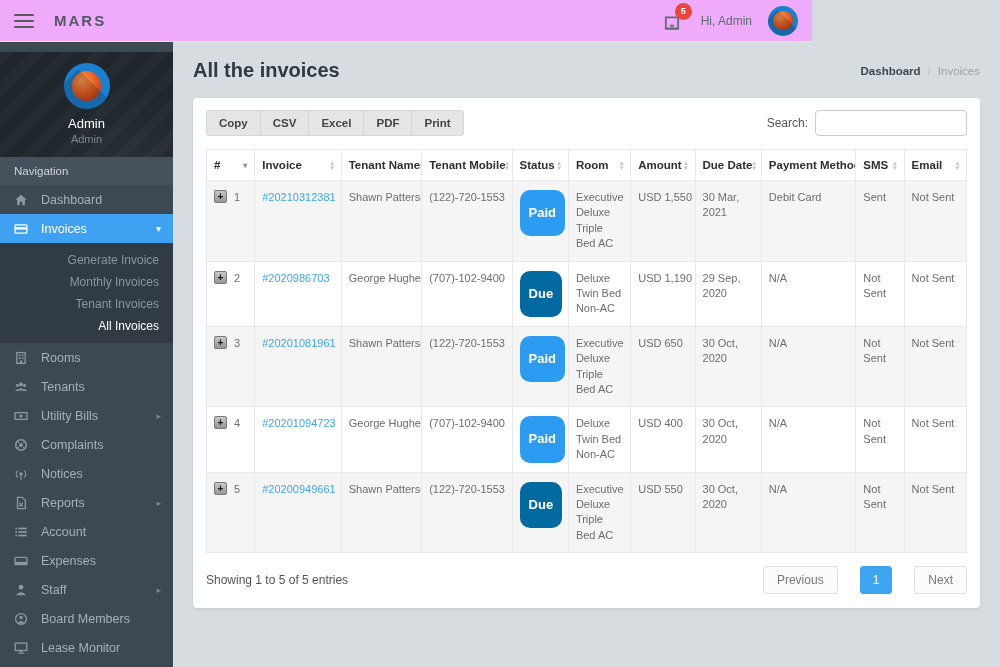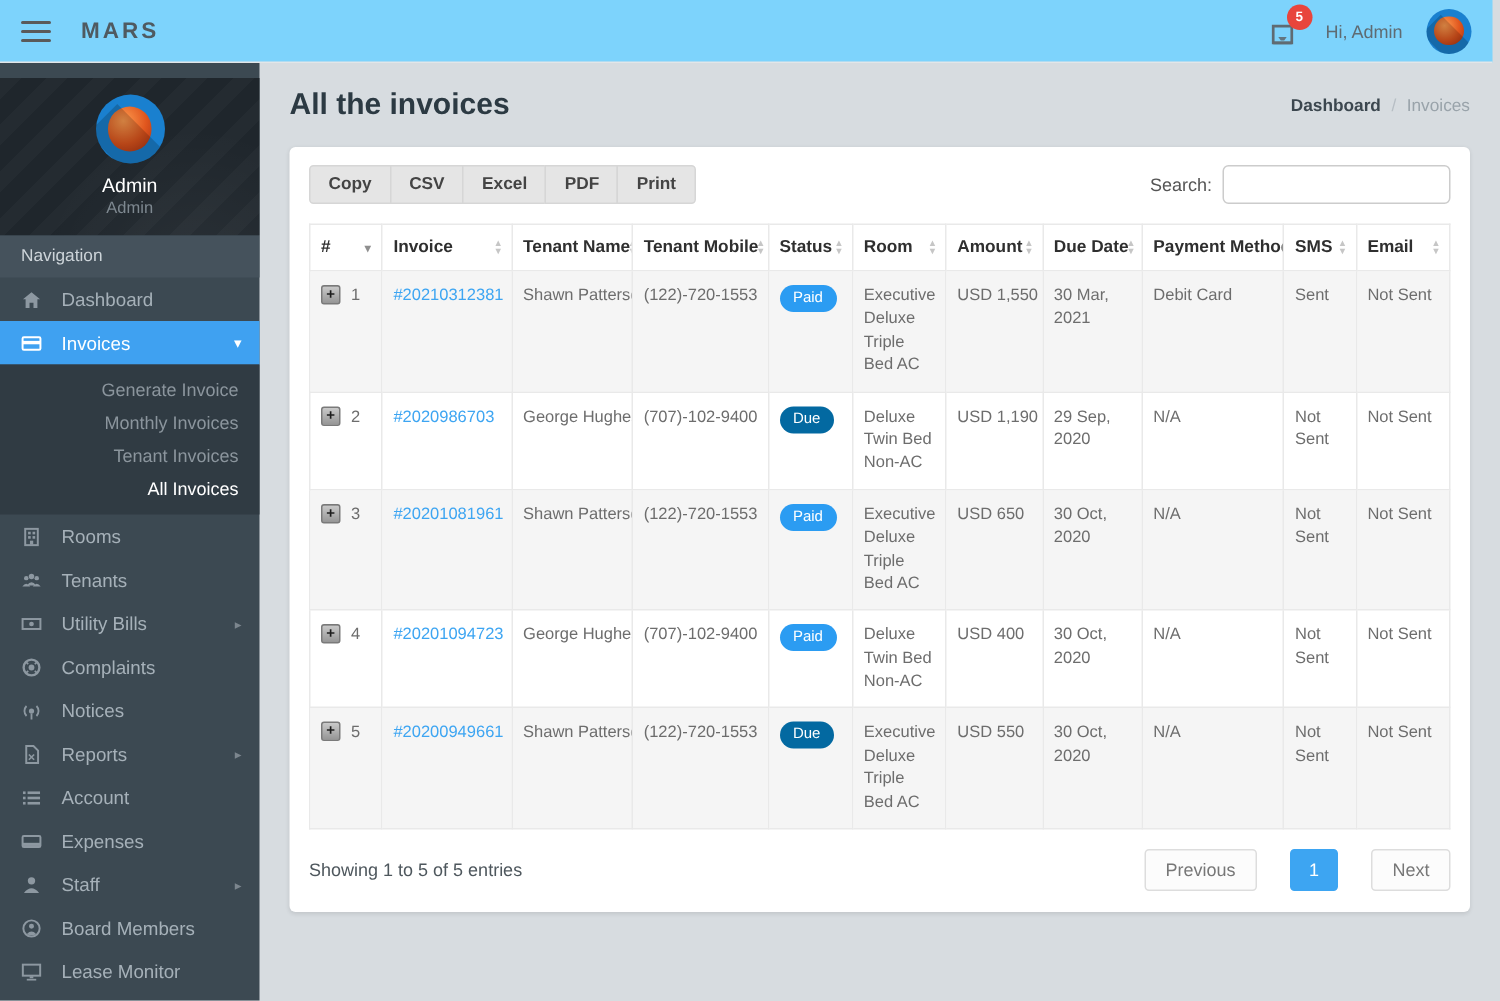--- a/index.html
+++ b/index.html
@@ -1,20 +1,20 @@
 <!DOCTYPE html>
 <html><head>
 <meta charset="utf-8">
 <style>
   * { margin:0; padding:0; box-sizing:border-box; }
   html,body { width:1000px; height:667px; overflow:hidden; }
   body { font-family:"Liberation Sans", sans-serif; background:#d7dce0; color:#333; }
 
   
-  .topbar { position:absolute; top:0; left:0; width:995px; height:42px; background:#7dd3fc;
+  .topbar { position:absolute; top:0; left:0; width:812px; height:42px; background:#f0abfc;
             border-bottom:1px solid #e3e6e8; display:flex; align-items:center; z-index:30; }
   .hamburger { width:20px; margin-left:14px; cursor:pointer; }
   .hamburger div { height:2px; background:#5a5a5a; margin:4px 0; border-radius:1px; }
   .brand { margin-left:20px; font-size:15px; font-weight:bold; letter-spacing:2px; color:#4f5a61; }
   .topbar-right { margin-left:auto; display:flex; align-items:center; gap:16px; padding-right:14px; }
   .notif { position:relative; width:22px; height:22px; color:#5f6b72; }
   .notif svg { width:18px; height:18px; margin-top:4px; }
   .notif-badge { position:absolute; top:-7px; right:-7px; min-width:17px; height:17px; border-radius:50%;
                  background:#e8453c; color:#fff; font-size:9px; font-weight:bold; display:flex;
                  align-items:center; justify-content:center; }
@@ -76,21 +76,21 @@
   tbody tr:nth-child(odd) { background:#f5f5f5; }
   .th-flex { display:flex; align-items:center; justify-content:space-between; }
   .sort-both { display:inline-flex; flex-direction:column; line-height:5px; font-size:6.5px; color:#c6c6c6; }
   .sort-down { font-size:8px; color:#8f8f8f; }
   .nw { white-space:nowrap; }
   .idx-cell { display:flex; align-items:flex-start; gap:7px; }
   .expand-btn { width:13px; height:13px; flex:0 0 13px; background:linear-gradient(#c9c9c9,#969696);
                 border:1px solid #7a7a7a; border-radius:2px; color:#1c1c1c; font-size:10px; font-weight:bold;
                 line-height:11px; text-align:center; cursor:pointer; }
   .inv-link { color:#3da5f2; text-decoration:none; }
-  .badge { display:inline-block; padding:2px 9px; border-radius:10px; font-size:10px; font-weight:normal; color:#fff; }
+  .badge { display:inline-block; padding:14px 9px; border-radius:10px; font-size:13px; font-weight:bold; color:#fff; }
   .badge[data-status="Paid"] { background:#2b9cf2; }
   .badge[data-status="Due"]  { background:#0369a1; }
 
   .table-footer { display:flex; justify-content:space-between; align-items:center; margin-top:13px; }
   .entries-info { font-size:12px; color:#4e575d; }
   .pagination { display:flex; gap:22px; }
   .page-btn { font-size:12px; padding:6px 13px; border-radius:3px; border:1px solid #ddd; background:#fcfcfc;
               color:#777; cursor:pointer; font-family:inherit; }
   .page-btn.current { background:#3da5f2; border-color:#3da5f2; color:#fff; padding:6px 12px; }
 </style>

